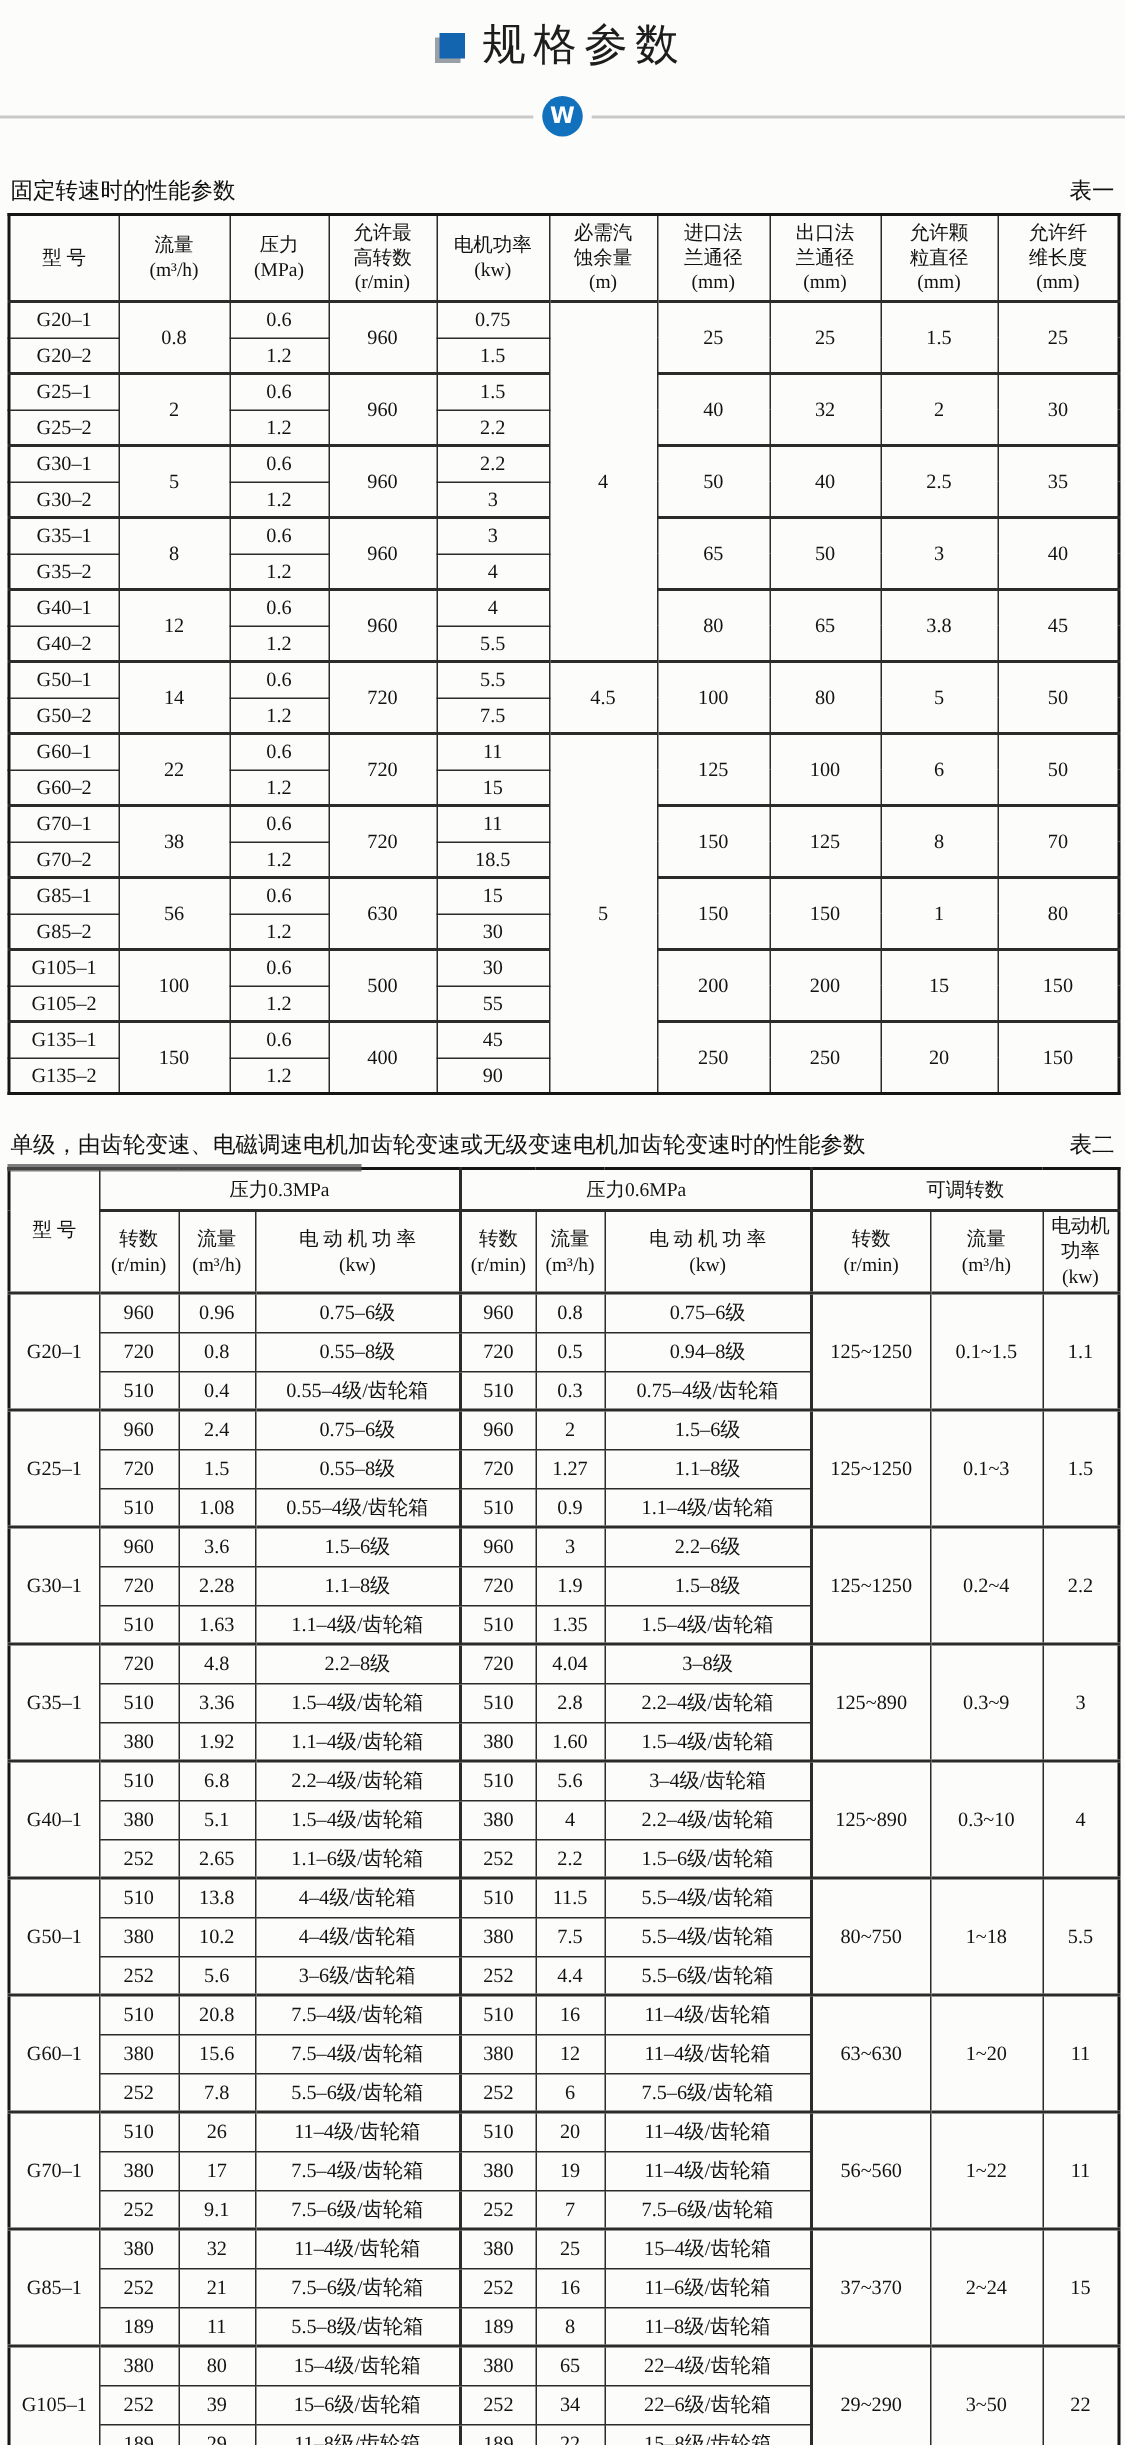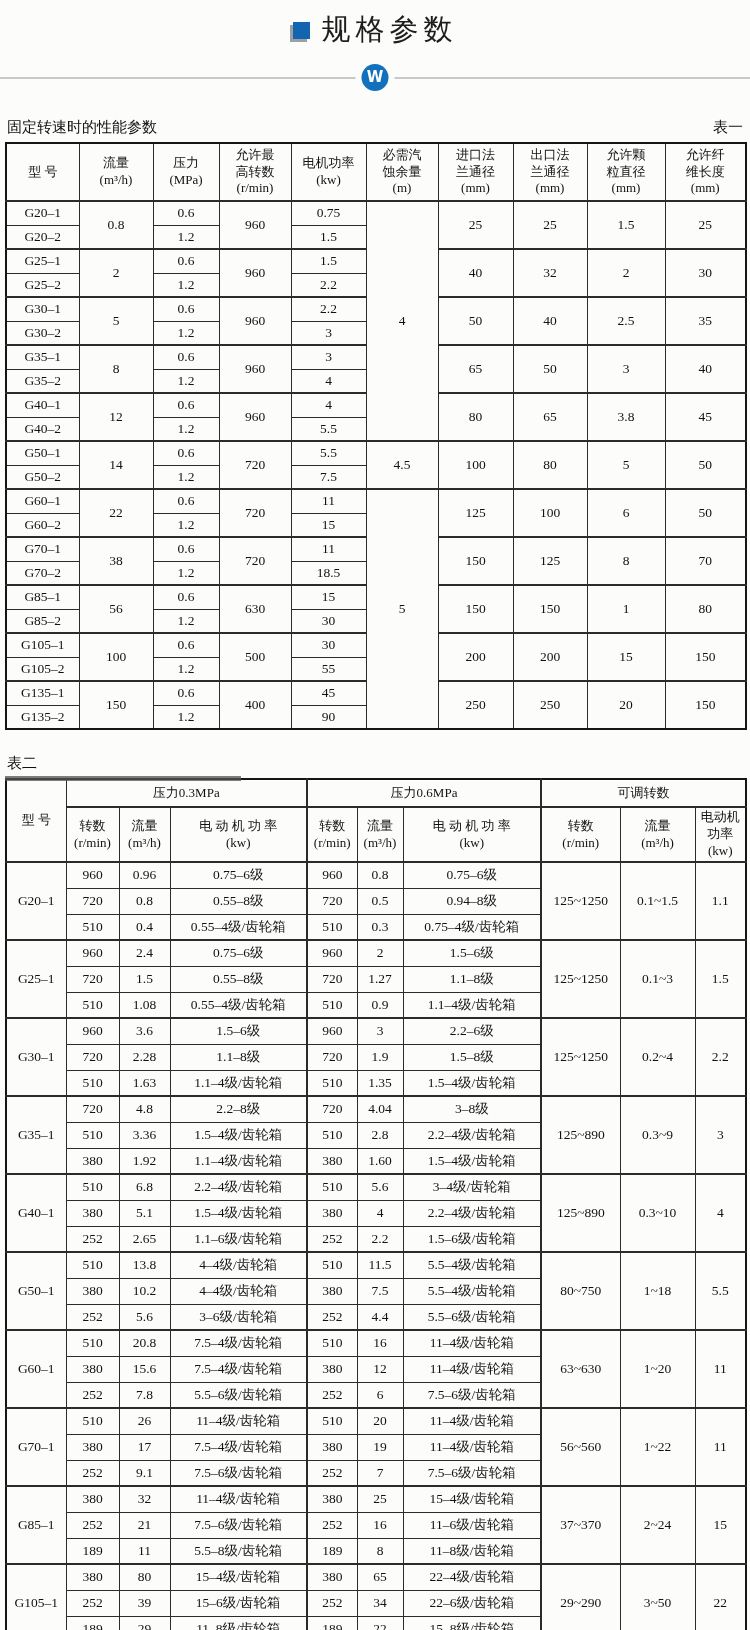--- a/index.html
+++ b/index.html
@@ -278,20 +278,21 @@
           <tr>
             <td>G135–2</td>
             <td>1.2</td>
             <td>90</td>
           </tr>
         </tbody>
     </table>
   </div>
 
   <div class="caption-row cap2">
+    <span>单级，由齿轮变速、电磁调速电机加齿轮变速或无级变速电机加齿轮变速时的性能参数</span>
     <span>表二</span>
   </div>
 
   <div class="twrap">
     <div class="smudge"></div>
     <table id="table2">
       <colgroup>
         <col style="width:60px">
           <col style="width:53px">
           <col style="width:51px">

